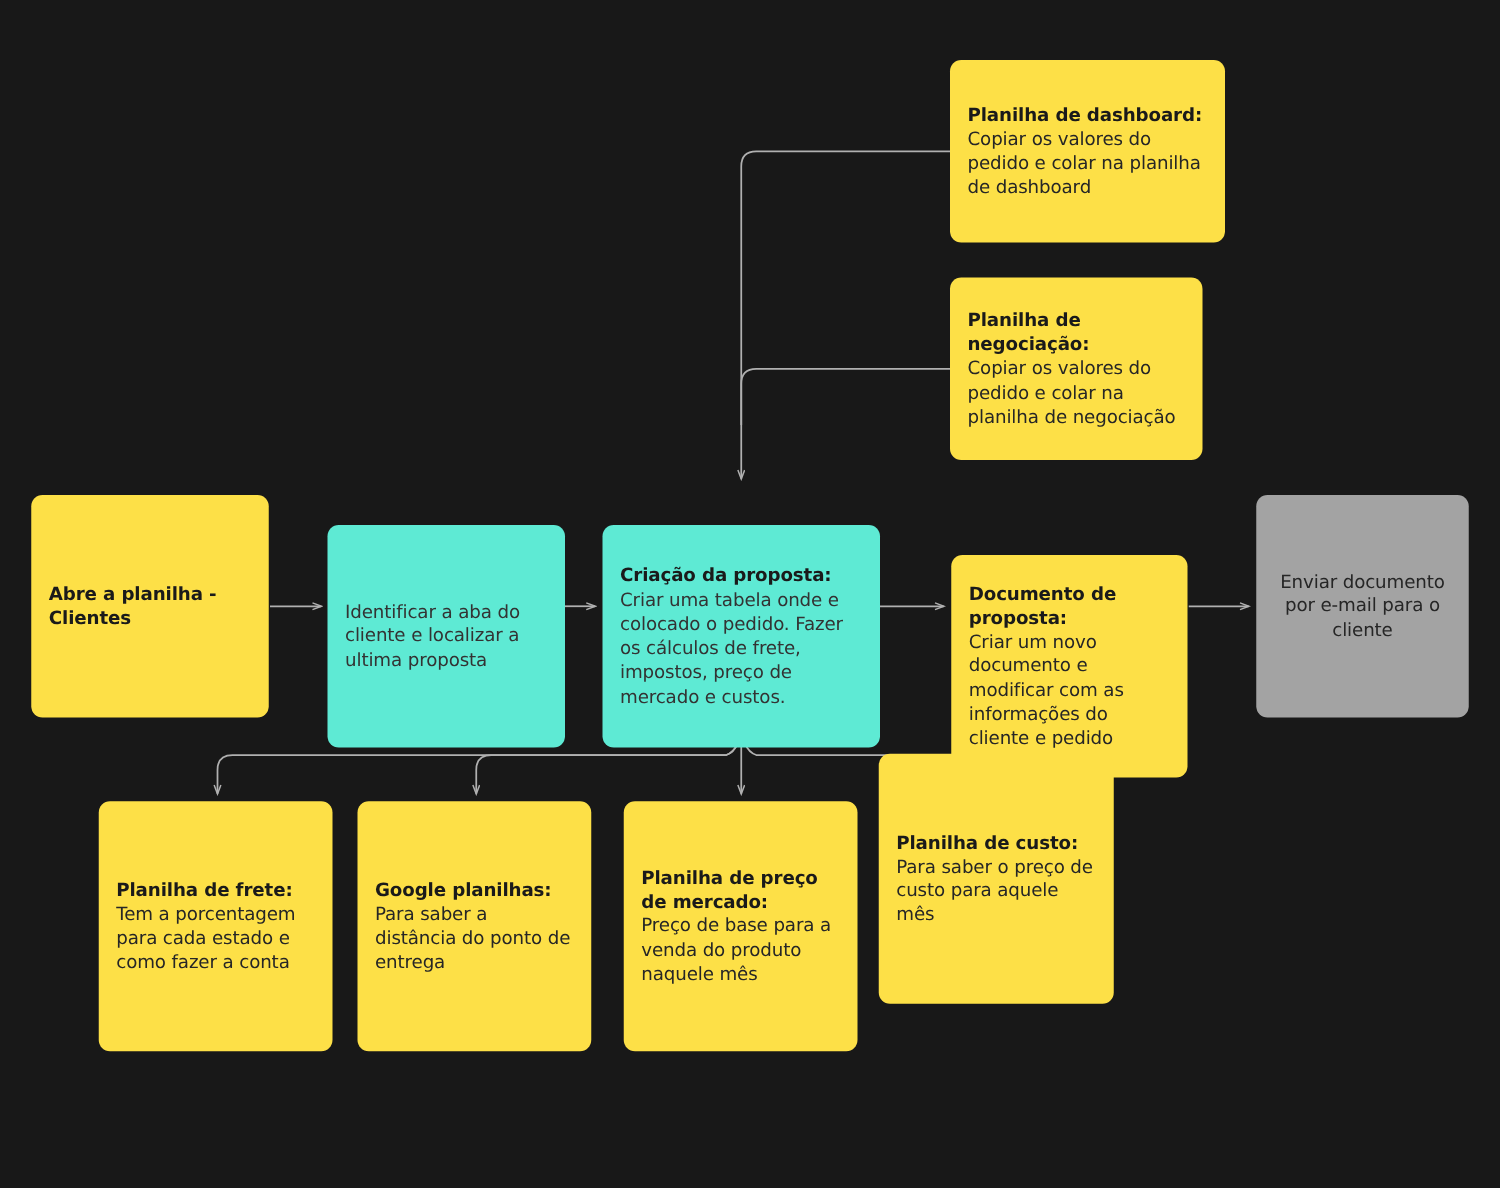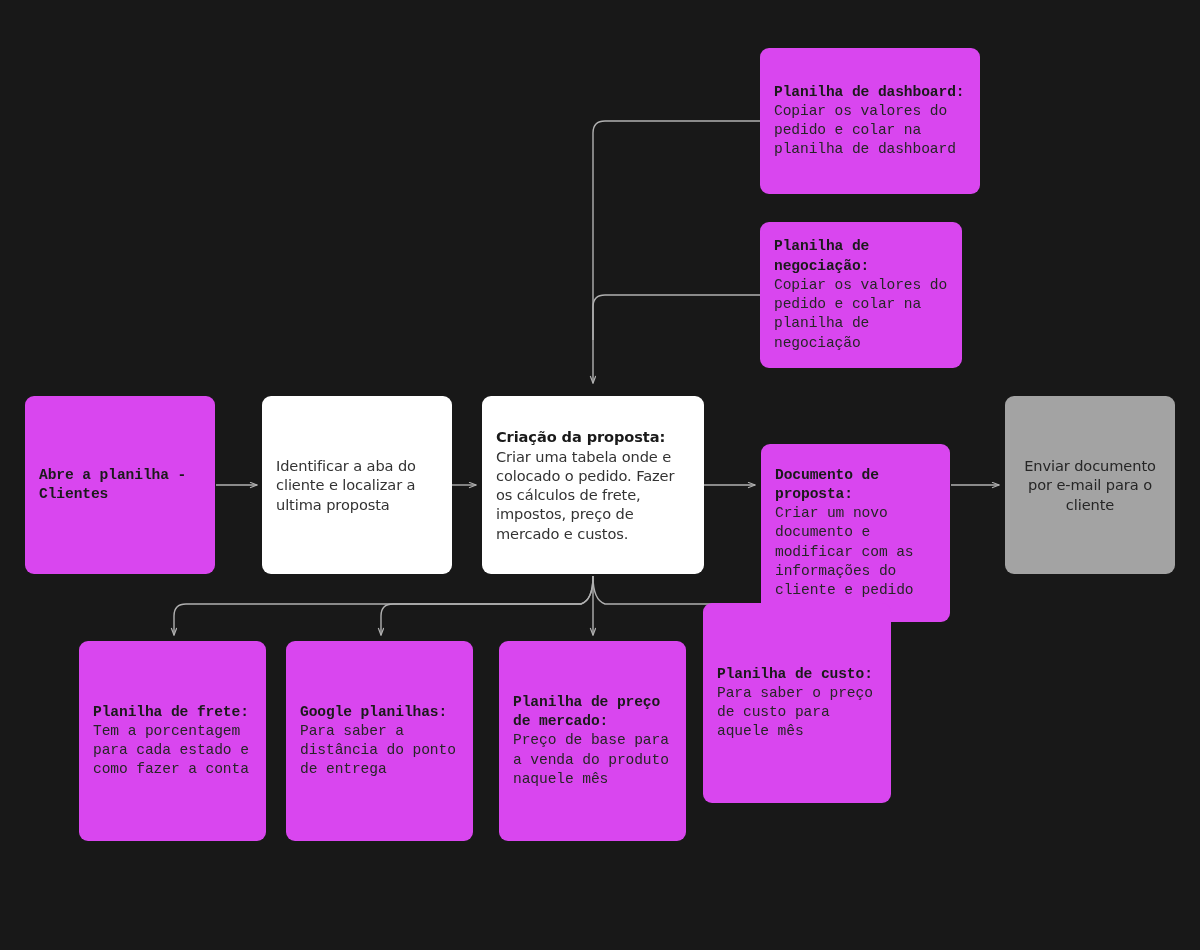--- a/index.html
+++ b/index.html
@@ -45,22 +45,22 @@
     color: #1a1a1a;
     letter-spacing: -0.1px;
   }
   .node .nbody {
     font-size: 14.6px;
     line-height: 1.32;
     color: #262626;
     letter-spacing: -0.1px;
     white-space: pre-line;
   }
-  .node.green { background: #d946ef; font-family: Liberation Mono, monospace; }
-  .node.white { background: #ffffff; }
+  .node.green { background: #fde047; }
+  .node.white { background: #5eead4; margin-top: 24px; }
   .node.white .ntitle { color: #1a1a1a; }
   .node.white .nbody { color: #333333; }
   .node.gray { background: #a3a3a3; justify-content: center; }
   .node.gray .nbody { color: #262626; }
   .node.center { align-items: center; text-align: center; }
   .node.center .nbody { text-align: center; }
 </style>
 </head>
 <body>
 

